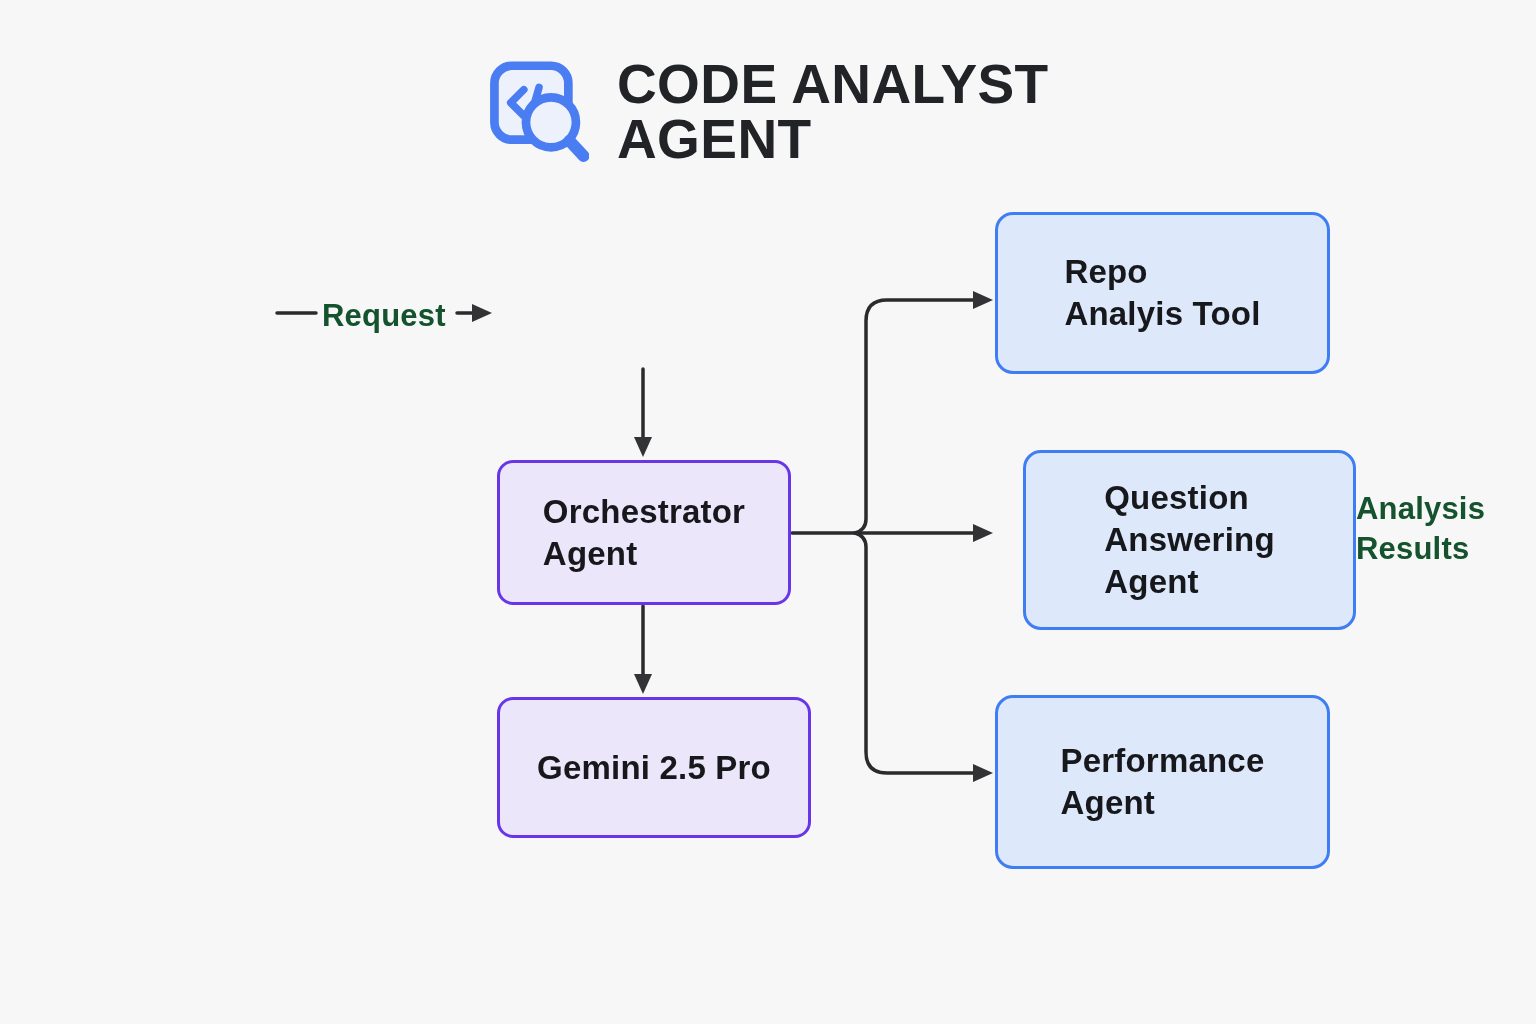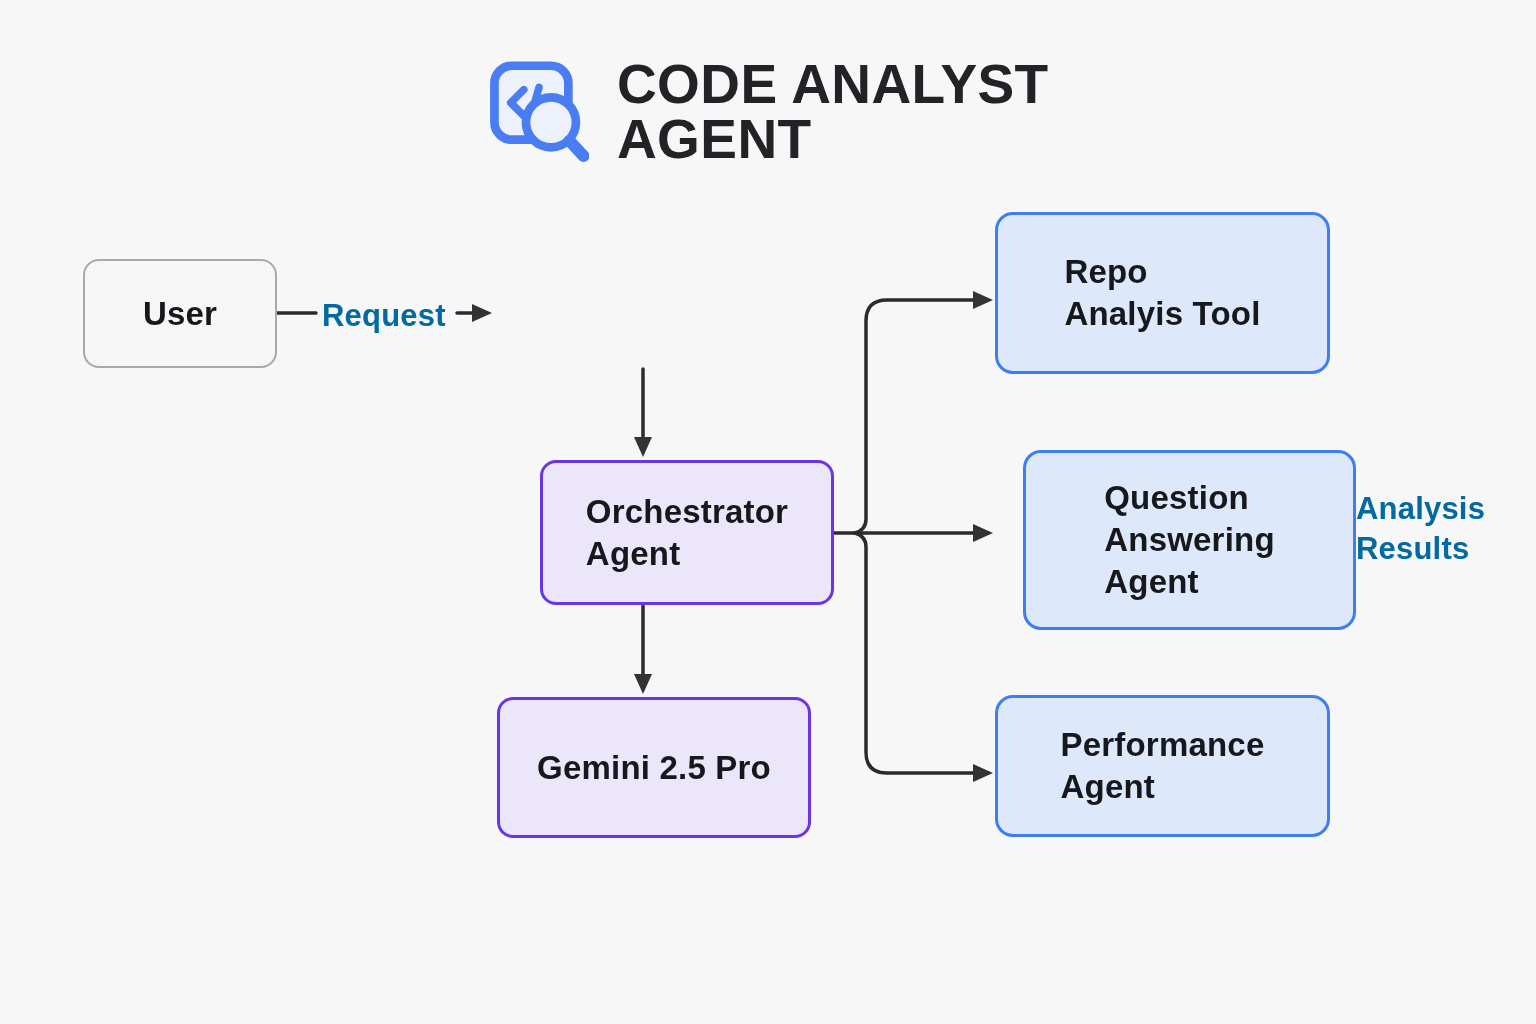--- a/index.html
+++ b/index.html
@@ -31,31 +31,31 @@
     font-size: 33px; font-weight: 600; letter-spacing: 0.2px;
     line-height: 42px; color: #17181c;
     white-space: pre-line; text-align: left;
   }
   .node--plain  { background: #f6f6f6; border: 2.5px solid #a9a9a9; }
   .node--purple { background: #ece6fb; border: 3px solid #6935e8; }
   .node--blue   { background: #dee8fb; border: 3px solid #3f7df2; border-radius: 18px; }
 
   #node-user          { left:  83px; top: 259px; width: 194px; height: 109px; }
   #node-web           { left: 497px; top: 259px; width: 294px; height: 109px; }
-  #node-orchestrator  { left: 497px; top: 460px; width: 294px; height: 145px; margin-left: 43px; }
+  #node-orchestrator  { left: 497px; top: 460px; width: 294px; height: 145px; }
   #node-gemini        { left: 497px; top: 697px; width: 314px; height: 141px; }
   #node-repo          { left: 995px; top: 212px; width: 335px; height: 162px; }
   #node-qa            { left: 995px; top: 450px; width: 333px; height: 180px; margin-left: 28px; }
-  #node-perf          { left: 995px; top: 695px; width: 335px; height: 142px; }
+  #node-perf          { left: 995px; top: 695px; width: 335px; height: 174px; }
 
   
   .edge-label {
     position: absolute;
     font-size: 31px; font-weight: 600; letter-spacing: 0.2px;
-    line-height: 40px; color: #0369a1; white-space: pre-line;
+    line-height: 40px; color: #14532d; white-space: pre-line;
   }
   #label-request  { left: 322px; top: 296px; }
   #label-analysis { left: 1356px; top: 489px; }
 
   
   .connectors { position: absolute; inset: 0; pointer-events: none; }
   .connectors path, .connectors line {
     stroke: #2b2b2d; stroke-width: 3.5; fill: none; stroke-linecap: round;
   }
   .connectors polygon { fill: #333336; }
@@ -91,21 +91,20 @@
   <svg class="app-icon" width="100" height="109" viewBox="0 0 92 100">
     <rect x="5" y="7" width="68" height="68" rx="16" fill="#edf1fc" stroke="#4a7df2" stroke-width="8"></rect>
     <path d="M32,29 L20,41 L32,53" fill="none" stroke="#4a7df2" stroke-width="7" stroke-linecap="round" stroke-linejoin="round"></path>
     <path d="M46,27 L38,55" fill="none" stroke="#4a7df2" stroke-width="7" stroke-linecap="round"></path>
     <circle cx="57" cy="59" r="23" fill="#edf1fc" stroke="#4a7df2" stroke-width="8"></circle>
     <path d="M74,76 L87,90" fill="none" stroke="#4a7df2" stroke-width="11" stroke-linecap="round"></path>
   </svg>
   <h1 class="page-title">CODE ANALYST
 AGENT</h1>
 
-  <div class="node node--plain" id="node-user">User</div>
   <div class="node node--purple" id="node-orchestrator">Orchestrator
 Agent</div>
   <div class="node node--purple" id="node-gemini">Gemini 2.5 Pro</div>
   <div class="node node--blue" id="node-repo">Repo
 Analyis Tool</div>
   <div class="node node--blue" id="node-qa">Question
 Answering
 Agent</div>
   <div class="node node--blue" id="node-perf">Performance
 Agent</div>

